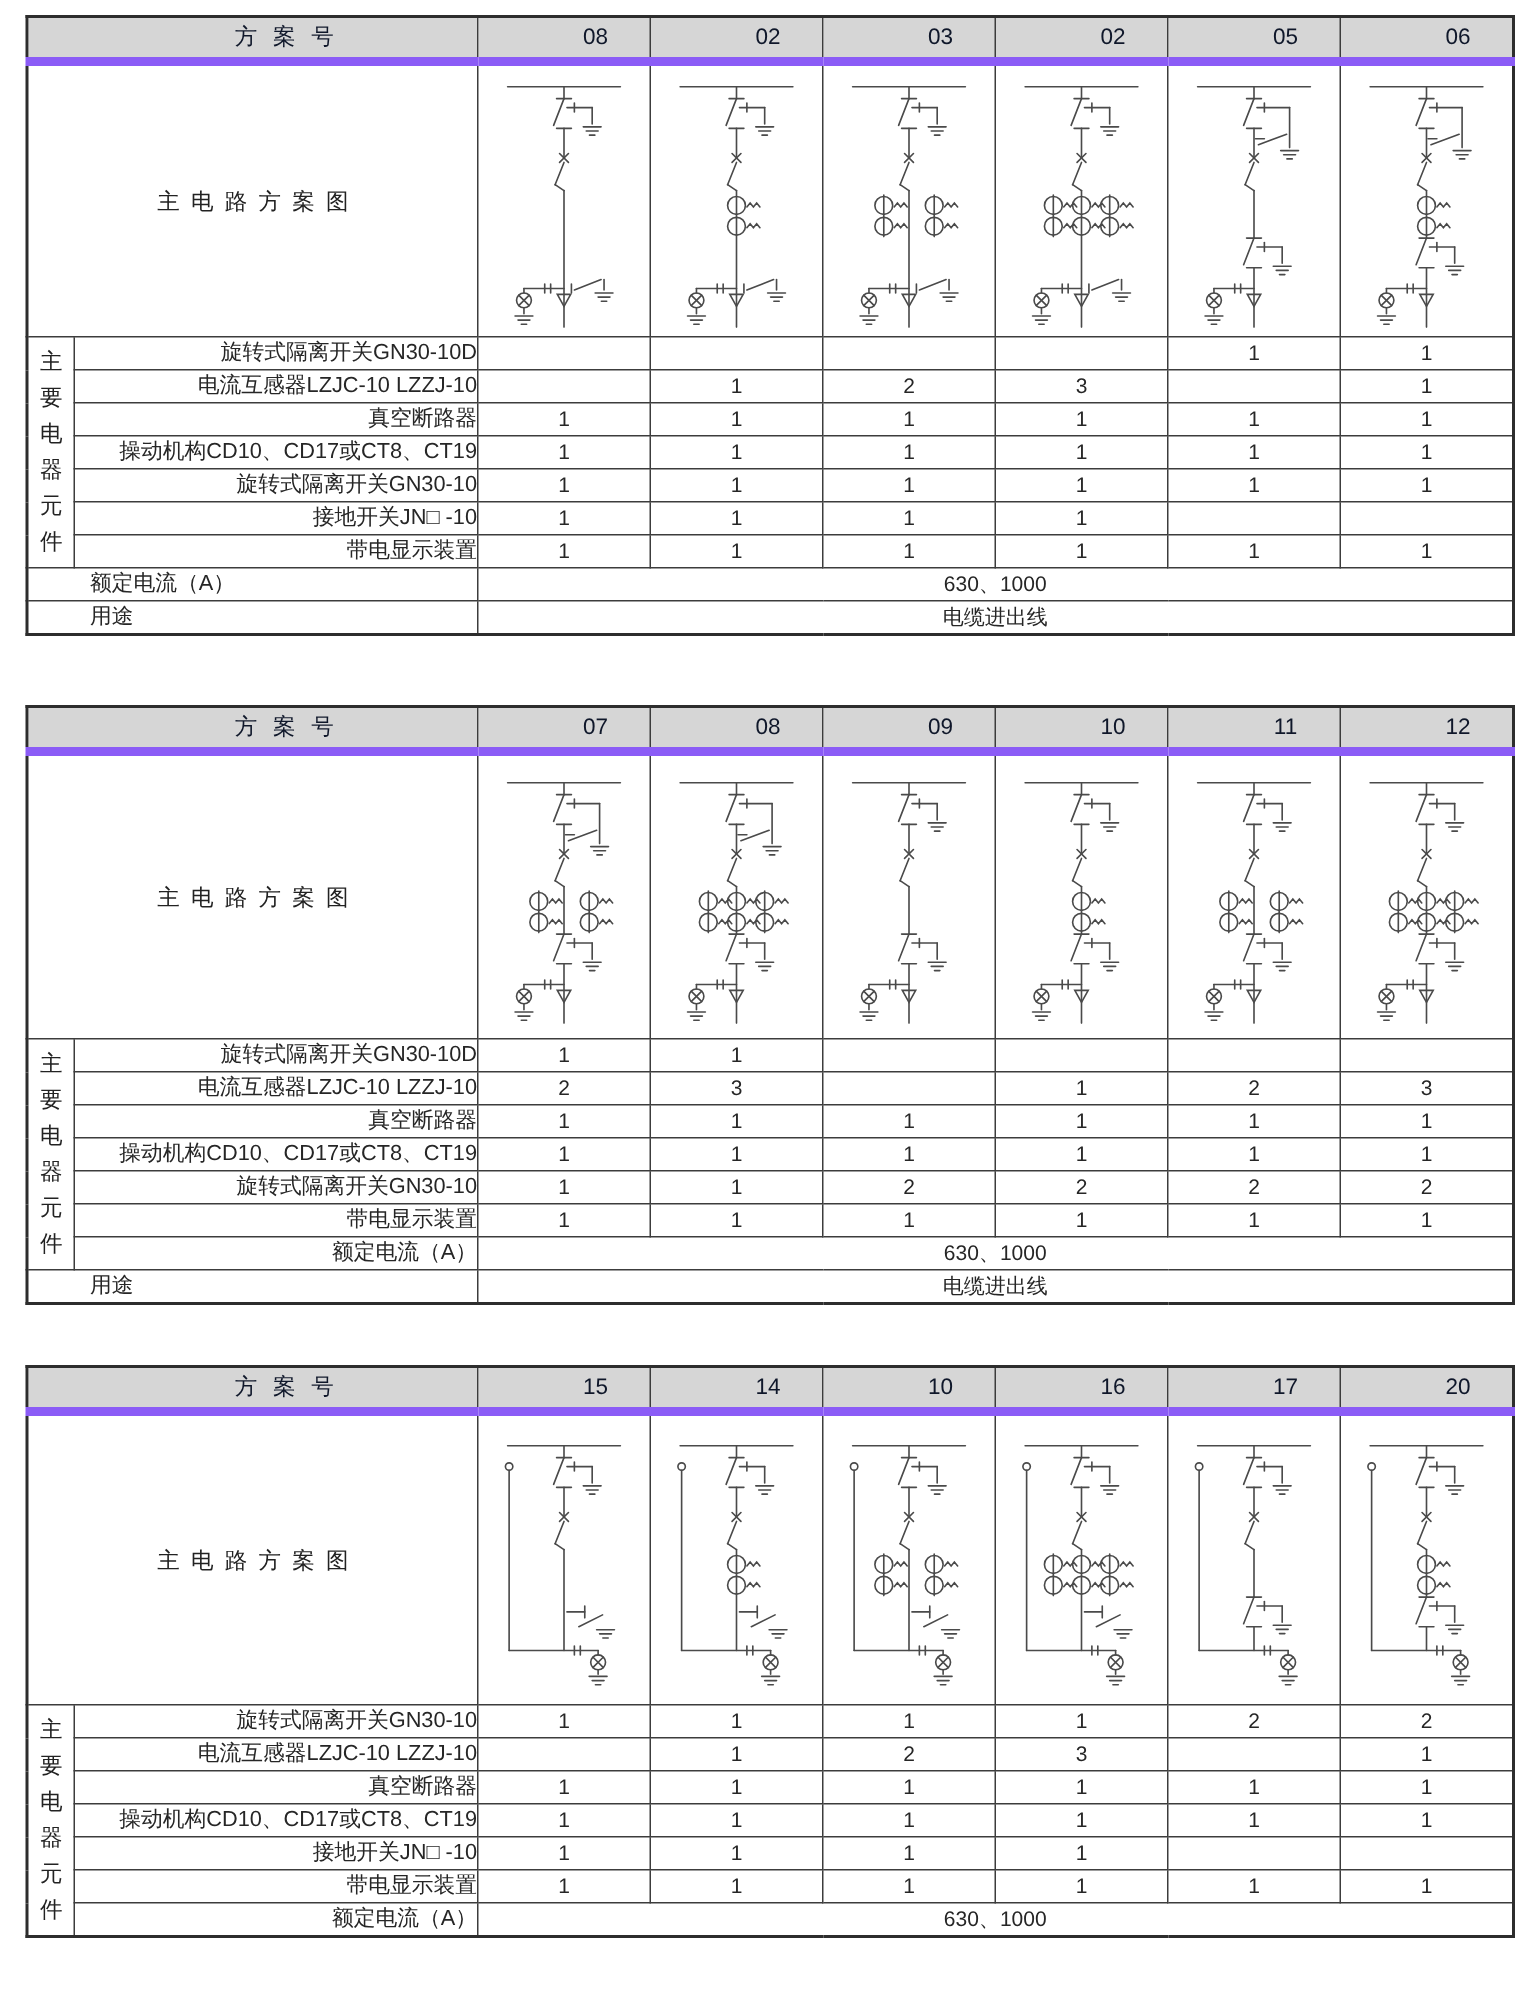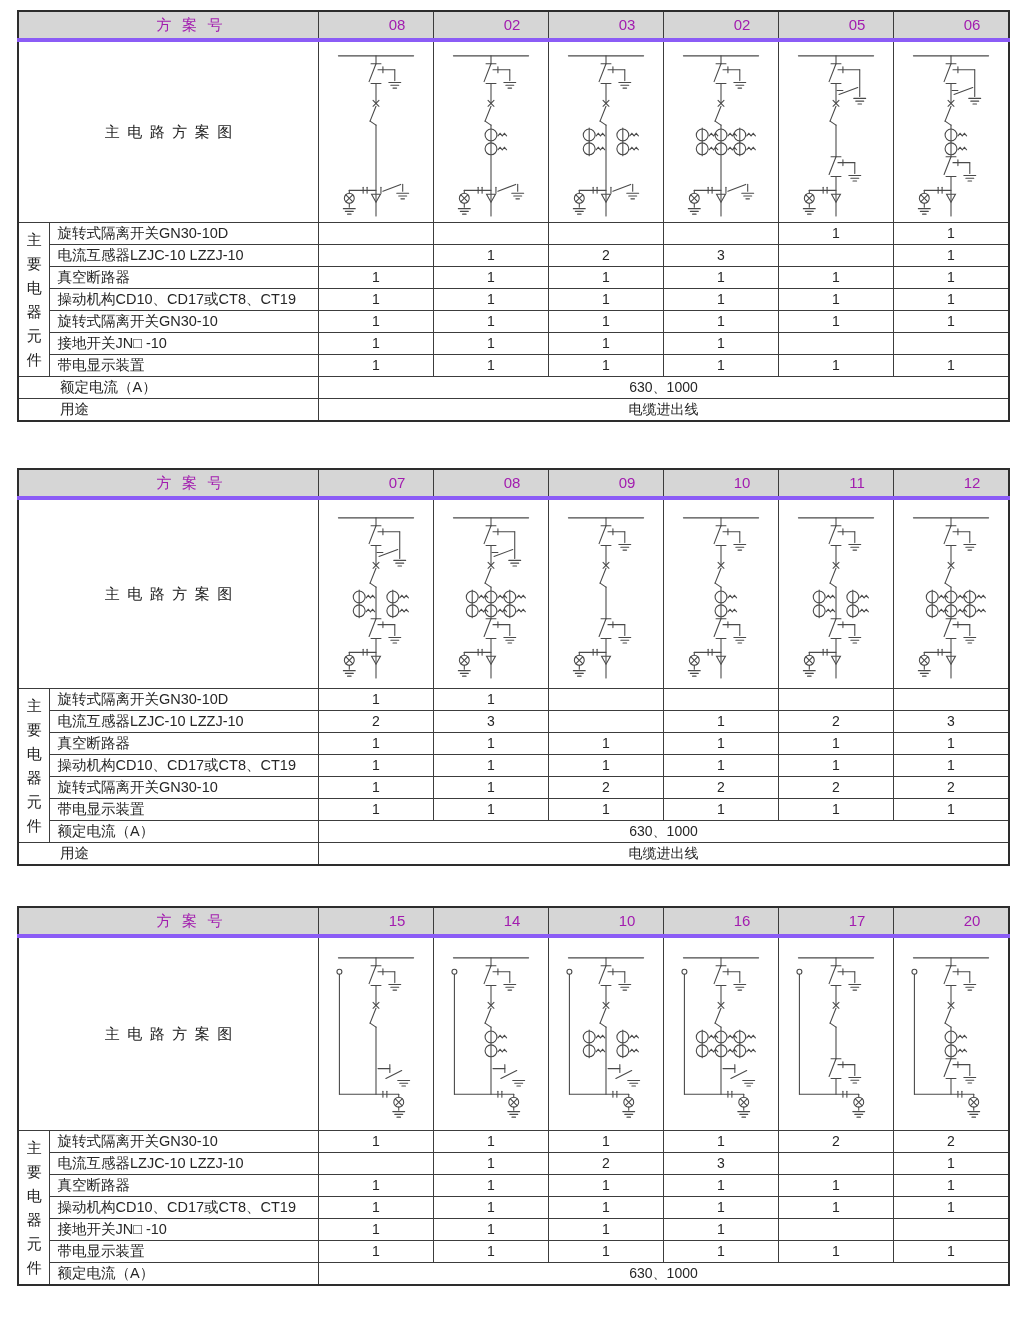--- a/index.html
+++ b/index.html
@@ -20,33 +20,33 @@
   .mb1{margin-bottom:46px;}
   .mb2{margin-bottom:40px;}
   td{
     border:1px solid #3c3c3c;
     font-size:14px;color:#262626;
     text-align:center;padding:0;height:21px;line-height:21px;
     overflow:hidden;white-space:nowrap;
   }
   td.hdr{
     background:#d6d6d6;height:26px;line-height:26px;font-size:15px;
-    border-bottom:4px solid #8b5cf6;color:#a21caf;padding-left:42px;
+    border-bottom:6px solid #8b5cf6;color:#0f172a;padding-left:42px;
   }
   .ls7{letter-spacing:.7em;margin-right:-.7em;}
-  .ls5{letter-spacing:.5em;margin-right:-.5em;font-family:Liberation Mono, monospace;}
+  .ls5{letter-spacing:.5em;margin-right:-.5em;}
   td.dlabel{font-size:15px;color:#222;}
   td.dcell{vertical-align:middle;padding:0;}
   td.side{vertical-align:middle;padding:0;}
   .sidewrap{
     display:flex;flex-direction:column;justify-content:space-around;
     height:143px;align-items:center;
   }
   .sidewrap span{display:block;font-size:15px;line-height:1;color:#222;}
-  td.lbl{text-align:left;padding-left:7px;font-size:14.5px;}
+  td.lbl{text-align:right;padding-left:7px;font-size:14.5px;}
   td.lblfull{text-align:left;padding-left:41px;font-size:14.5px;}
   td.val{font-size:14px;}
   svg.diagram{display:block;margin:0 auto;}
 </style>
 </head>
 <body>
 
 <div class="page">
   <div id="tables">
       <table class="scheme-table mb1">

